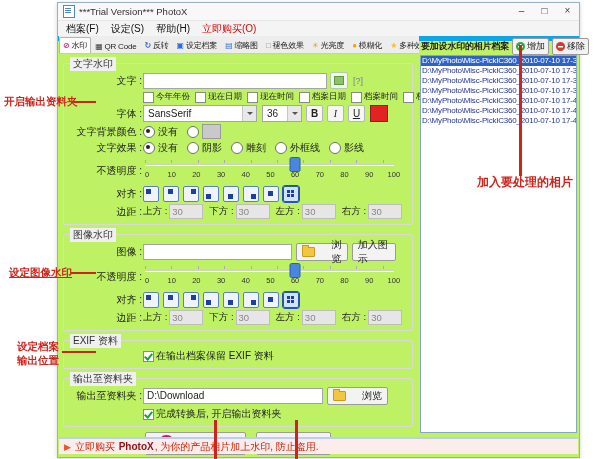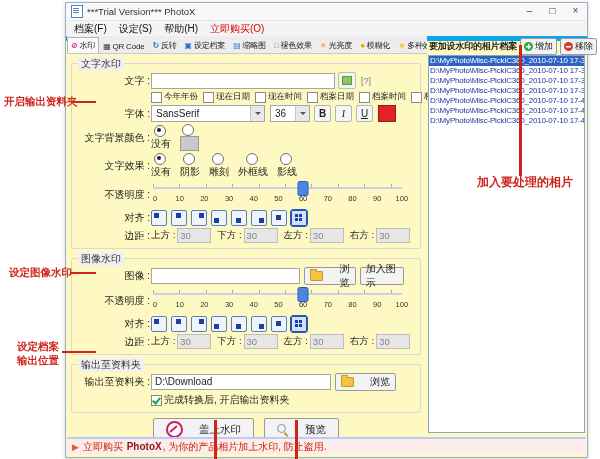--- a/index.html
+++ b/index.html
@@ -1,19 +1,19 @@
 <!DOCTYPE html>
 <html><head>
 <meta charset="utf-8">
 <style>
   html,body{margin:0;padding:0;background:#fff;}
   .canvas{position:relative;width:600px;height:459px;background:#fff;overflow:hidden;
     font-family:"Liberation Sans","DejaVu Sans",sans-serif;font-size:11px;color:#222;}
   
-  .window{position:absolute;left:65px;top:2px;width:521px;height:454px;background:#fef9c3;
+  .window{position:absolute;left:57px;top:2px;width:521px;height:454px;background:#bef264;
     border:1px solid #9ab0c6;box-shadow:0 1px 4px rgba(0,0,0,.18);}
   .titlebar{height:17px;background:#f8f8f8;display:flex;align-items:center;padding-left:5px;border-bottom:1px solid #e6e6e6;}
   .app-icon{width:10px;height:11px;border:1px solid #4f86c9;background:#fff;margin-right:4px;position:relative;}
   .app-icon::after{content:"";position:absolute;left:1px;top:2px;width:6px;height:1px;background:#4f86c9;box-shadow:0 2px 0 #4f86c9,0 4px 0 #4f86c9;}
   .title{font-size:9.5px;color:#333;white-space:nowrap;}
   .winbtns{margin-left:auto;display:flex;height:100%;}
   .winbtn{width:23px;text-align:center;font-size:10px;line-height:16px;color:#444;}
   .menubar{height:15px;display:flex;align-items:center;background:#f4f4f4;border-bottom:5px solid #0ea5e9;padding:0 2px;}
   .mi{padding:0 6px;font-size:10px;line-height:14px;color:#111;}
   .mi[data-accent="true"]{color:#d80000;}
@@ -43,21 +43,21 @@
   .wtext{width:176px;}
   .mini-btn{width:16px;height:15px;border:1px solid #b5c9a5;background:#f2f7ee;margin-left:3px;display:inline-flex;align-items:center;justify-content:center;border-radius:2px;}
   .pic-icon{width:8px;height:7px;background:#8fc06a;border:1px solid #5e9a3e;}
   .help{color:#7a7aa8;font-size:9px;margin-left:5px;}
   .hstack{display:flex;align-items:center;flex-wrap:nowrap;}
   
   .cb{display:inline-flex;align-items:center;margin-right:5px;font-size:8.5px;white-space:nowrap;color:#222;}
   .box{width:9px;height:9px;border:1px solid #8a8a8a;background:#fff;margin-right:2px;position:relative;flex-shrink:0;}
   [data-checked="true"] .box::after, .cb[data-checked="true"] .box::after{content:"";position:absolute;left:2px;top:0;width:3px;height:6px;border:solid #1e9e3e;border-width:0 2px 2px 0;transform:rotate(40deg);}
   .cb.md{font-size:10px;}
-  .radio{display:inline-flex;align-items:center;margin-right:9px;font-size:10px;white-space:nowrap;flex-direction:column;}
+  .radio{display:inline-flex;align-items:center;margin-right:9px;font-size:10px;white-space:nowrap;}
   .rd{width:10px;height:10px;border:1px solid #707070;border-radius:50%;background:#fff;margin-right:3px;position:relative;flex-shrink:0;}
   .radio[data-selected="true"] .rd::after{content:"";position:absolute;left:2px;top:2px;width:4px;height:4px;border-radius:50%;background:#222;}
   .gswatch{display:none;}
   .radio[data-swatch="true"] .gswatch{display:inline-block;width:17px;height:13px;background:#c9c9c9;border:1px solid #9a9a9a;}
   
   .sel{height:15px;border:1px solid #a5a5a5;background:#fff;display:inline-flex;align-items:center;font-size:10px;padding-left:4px;}
   .fontsel{width:108px;}
   .sizesel{width:34px;margin-left:5px;}
   .sel .grow{flex:1;}
   .dd{width:13px;height:100%;background:#e8e8e8;border-left:1px solid #c5c5c5;display:inline-flex;align-items:center;justify-content:center;margin-left:auto;}
@@ -119,21 +119,21 @@
   .rem-icon{width:9px;height:9px;border-radius:50%;background:
     linear-gradient(#fff,#fff) center/5px 1.5px no-repeat,#d23b2e;flex-shrink:0;}
   .listbox{position:absolute;left:0;right:1px;top:19px;bottom:3px;background:#fff;border:1px solid #86a7c4;overflow:hidden;}
   .file{font-size:8px;line-height:10px;white-space:nowrap;color:#24359c;padding:0 1px;letter-spacing:-.2px;}
   .file[data-selected="true"]{background:#2e63c5;color:#fff;}
   
   .ann{position:absolute;color:#cf241c;font-weight:bold;font-size:10.5px;line-height:13px;z-index:30;white-space:nowrap;}
   .ann-line{position:absolute;background:#cf241c;z-index:30;}
   .a1{left:4px;top:95px;width:68px;text-align:right;}
   .l1{left:73px;top:101px;width:23px;height:2px;}
-  .a2{left:2px;top:266px;width:70px;text-align:right;}
+  .a2{left:2px;top:266px;width:70px;text-align:right;text-decoration:underline;}
   .l2{left:71px;top:272px;width:25px;height:2px;}
   .a3a{left:12px;top:340px;width:52px;text-align:center;}
   .a3b{left:12px;top:354px;width:52px;text-align:center;}
   .l3{left:62px;top:351px;width:34px;height:2px;}
   .a4{left:477px;top:176px;font-size:12px;}
   .l4{left:519px;top:45px;width:3px;height:131px;}
   .l5{left:214px;top:420px;width:3px;height:39px;}
   .l6{left:295px;top:420px;width:3px;height:39px;}
 </style>
 </head>
@@ -446,20 +446,30 @@
                     <span class="mval">30</span>
                   </span>
                   <span class="marg">
                     <span class="mlbl">右方 :</span>
                     <span class="mval">30</span>
                   </span>
                 </div>
             </div>
           </div>
 
+          <div class="group">
+            <span class="legend">EXIF 资料</span>
+            <div class="row">
+              <span class="lbl"></span>
+              <label class="cb md" data-checked="true">
+                <span class="box"></span>
+                <span>在输出档案保留 EXIF 资料</span>
+              </label>
+            </div>
+          </div>
 
           <div class="group">
             <span class="legend">输出至资料夹</span>
             <div class="row outrow">
               <span class="lbl">输出至资料夹 :</span>
               <span class="ti">D:\Download</span>
               <span class="btn inline">
                 <span class="folder-icon"></span>
                 <span>浏览</span>
               </span>

